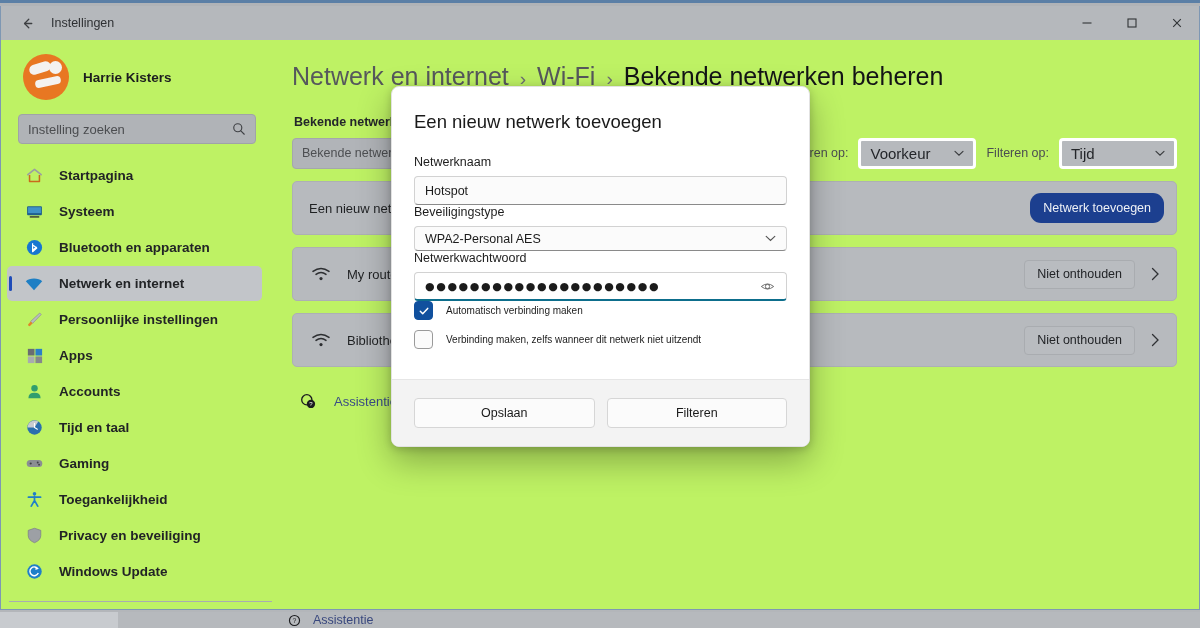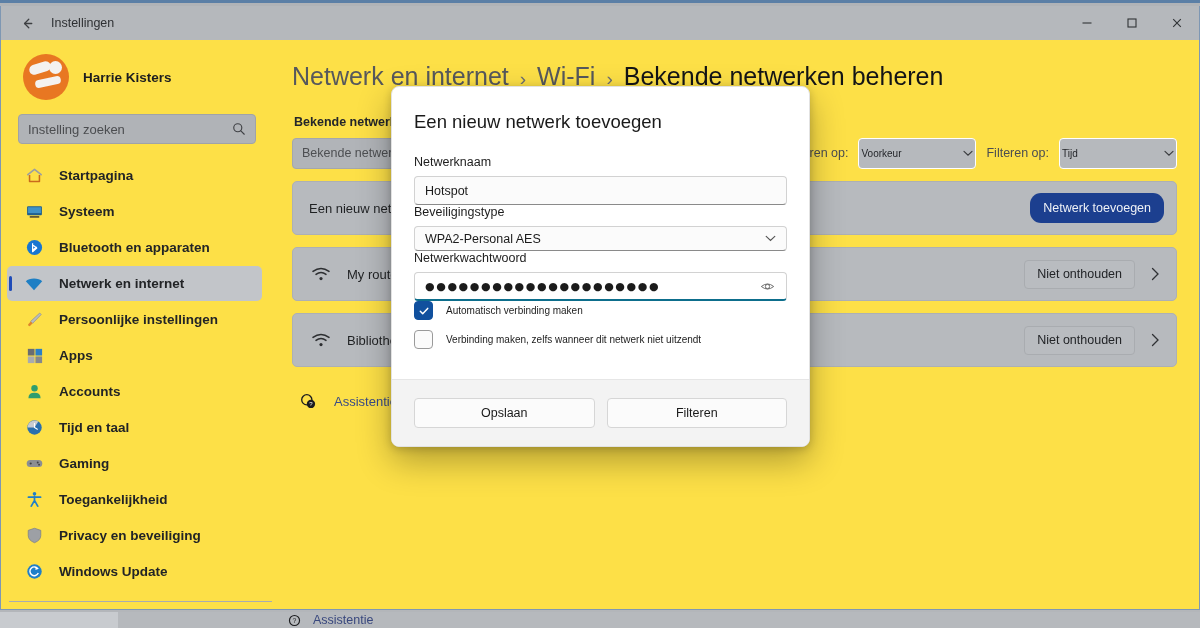--- a/index.html
+++ b/index.html
@@ -23,21 +23,21 @@
   .browser-strip-inner {
     position: absolute; left: 0; top: 3px; width: 1200px; height: 4px;
     background: #b0b3b7;
   }
 
   
   .settings-window {
     position: absolute;
     left: 0; top: 6px;
     width: 1200px; height: 604px;
-    background: #fde047;
+    background: #bef264;
     overflow: hidden;
     border: 1px solid #7e97b3;
     border-top: none;
   }
 
   
   .titlebar {
     position: relative;
     height: 34px;
     display: flex; align-items: center;
@@ -176,25 +176,25 @@
     width: 250px; height: 31px;
     background: #b1b4b8; border: 1px solid #a4a7ab;
     border-radius: 4px;
     display: flex; align-items: center; padding: 0 9px;
     font-size: 12.5px; color: #4d4f52;
   }
   .filter-spacer { flex: 1; }
   .filter-label { font-size: 12.5px; color: #4b4d51; }
   .combo {
     height: 31px; min-width: 118px;
-    background: #b6b9bd; border: 1px solid #ffffff;
+    background: #b6b9bd; border: 3px solid #ffffff;
     border-radius: 4px;
     display: flex; align-items: center; justify-content: space-between;
-    padding: 0 2px;
-    font-size: 10px; color: #24262a;
+    padding: 0 9px;
+    font-size: 15px; color: #24262a;
   }
   .combo .chev { color: #3b3d40; font-size: 10px; margin-left: 10px; }
 
   .card {
     margin-top: 12px;
     background: #b7babe;
     border: 1px solid #adb0b4;
     border-radius: 5px;
     height: 54px;
     display: flex; align-items: center;

